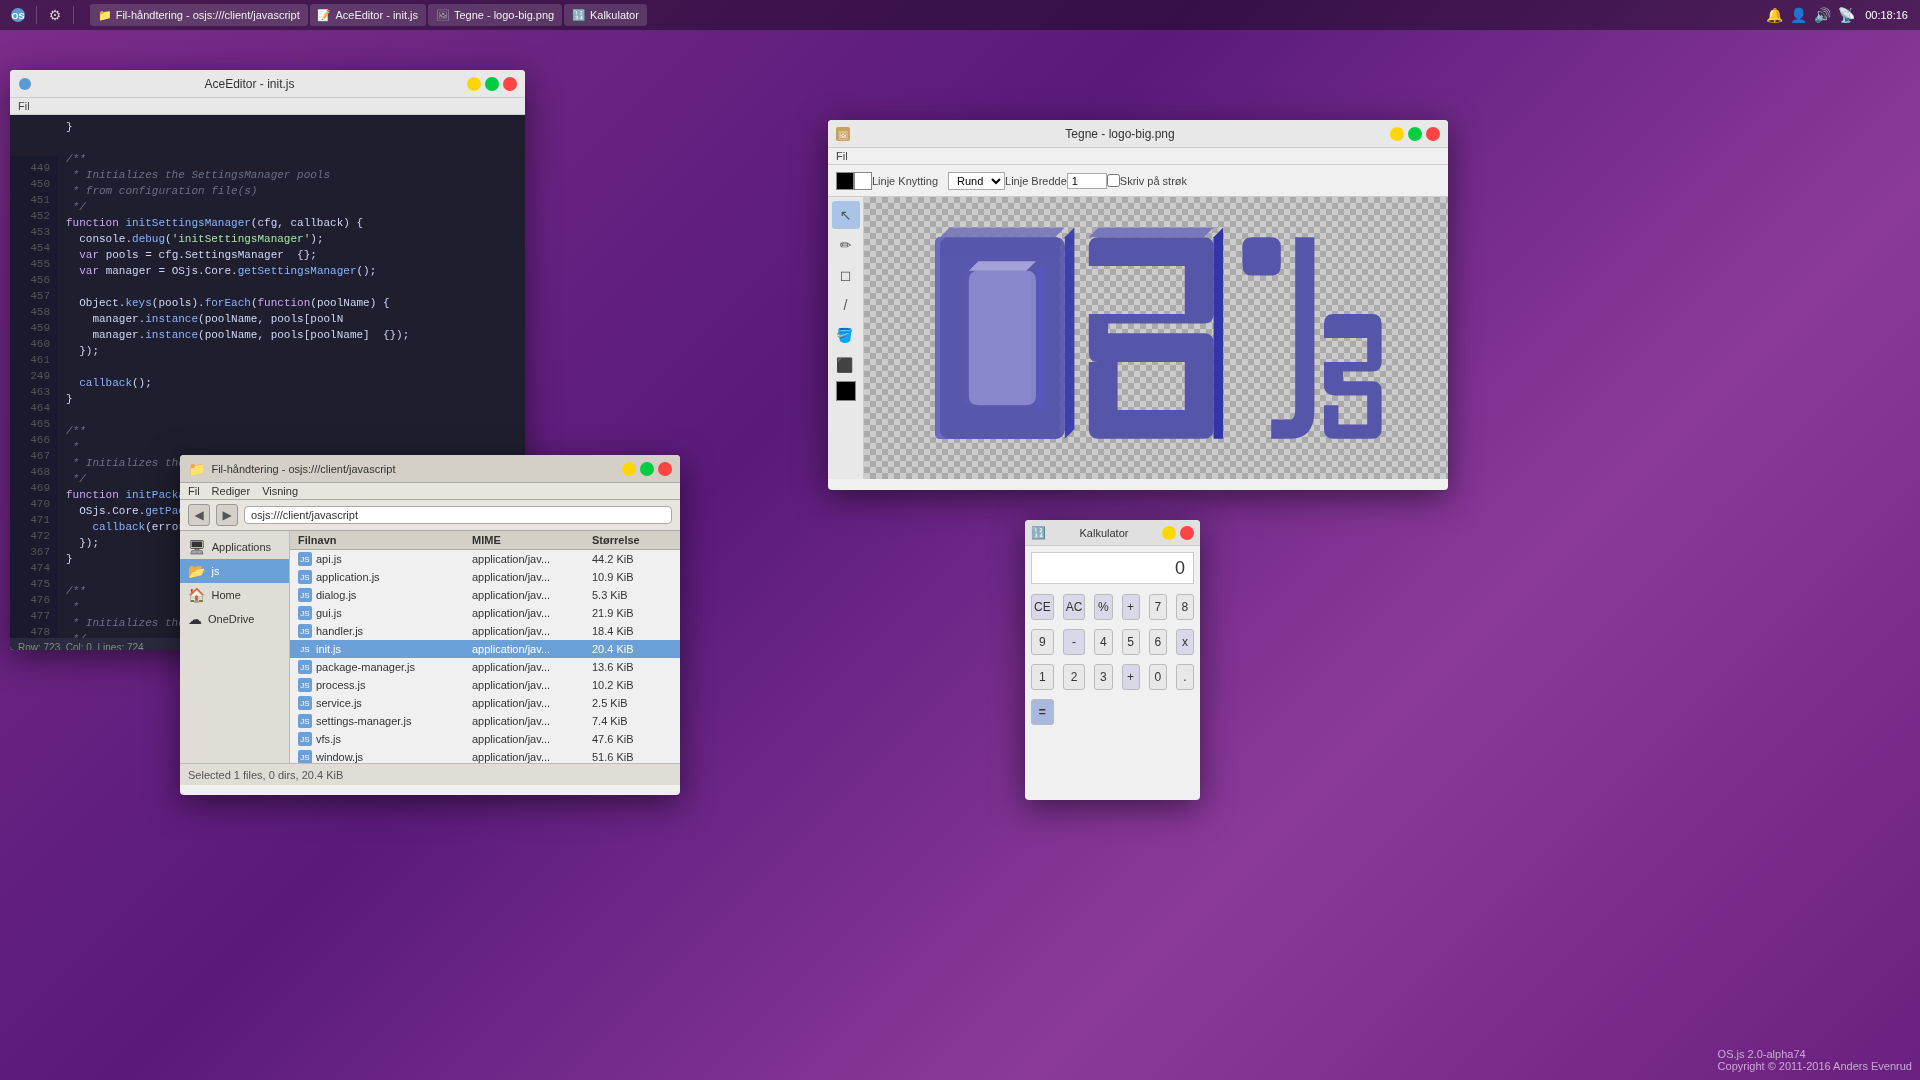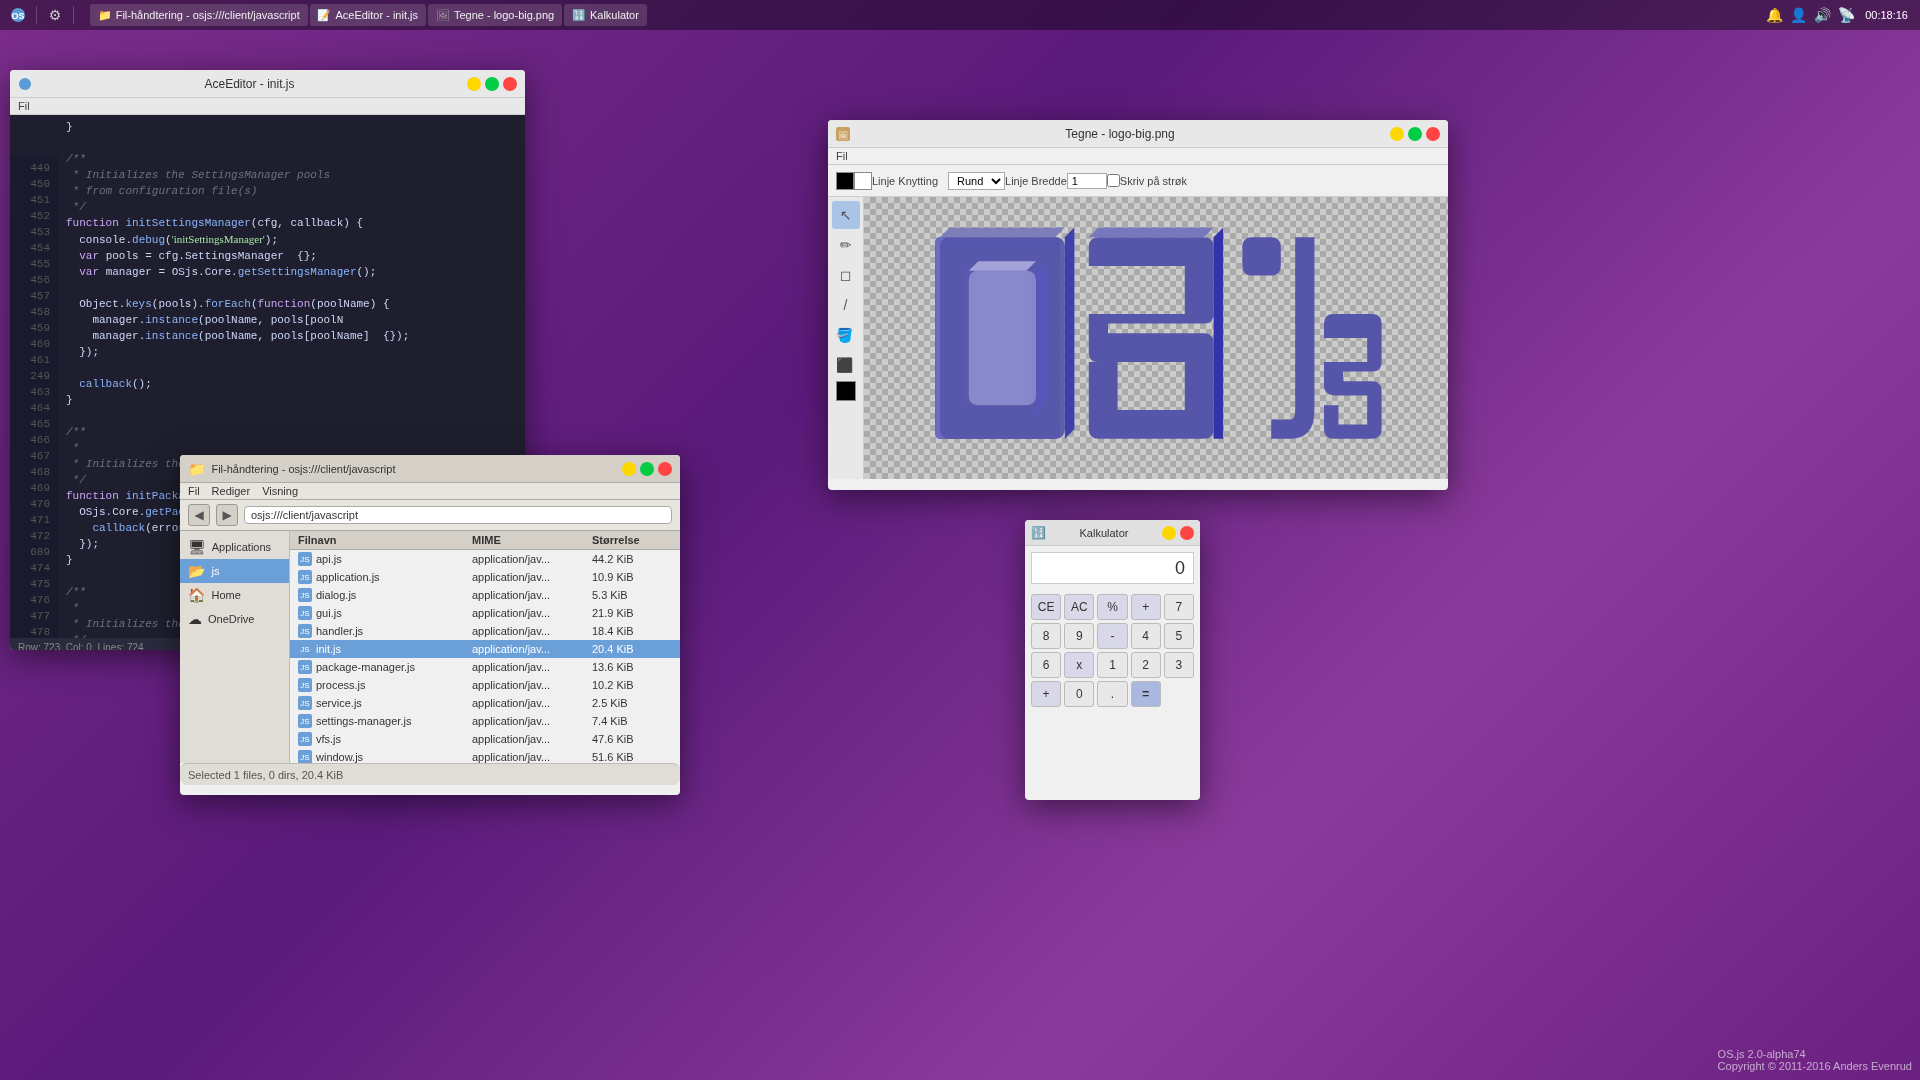--- a/index.html
+++ b/index.html
@@ -170,21 +170,21 @@
       background: #2a2a3e;
       color: #888;
       font-size: 10px;
       padding: 2px 8px;
       height: 18px;
       display: flex;
       align-items: center;
     }
     .kw { color: #cba6f7; text-align: center; }
     .fn { color: #89b4fa; }
-    .str { color: #a6e3a1; font-family: Liberation Serif, serif; }
+    .str { color: #a6e3a1; }
     .cm { color: #6c7086; font-style: italic; }
     .var-name { color: #cdd6f4; }
 
     
     .fm-window {
       top: 455px;
       left: 180px;
       width: 500px;
       height: 340px;
       z-index: 50;
@@ -320,21 +320,20 @@
     }
     .fm-statusbar {
       background: #e0ddd6;
       border-top: 1px solid #bbb;
       padding: 3px 8px;
       font-size: 11px;
       color: #555;
       height: 22px;
       display: flex;
       align-items: center;
-      border-radius: 7px;
     }
 
     
     .draw-window {
       top: 120px;
       left: 828px;
       width: 620px;
       height: 370px;
     }
     .draw-titlebar {
@@ -466,22 +465,22 @@
       border: 1px solid #ccc;
       color: #333;
       height: 32px;
       display: flex;
       align-items: center;
       justify-content: flex-end;
     }
     .calc-buttons {
       padding: 4px 6px;
       display: grid;
-      grid-template-columns: repeat(5, 1fr);
-      gap: 3px;
+      grid-template-columns: repeat(6, 1fr);
+      gap: 9px;
     }
     .calc-btn {
       padding: 5px 2px;
       background: #e8e8e8;
       border: 1px solid #bbb;
       border-radius: 3px;
       cursor: pointer;
       font-size: 12px;
       text-align: center;
       color: #333;
@@ -577,21 +576,21 @@
         <div>463</div>
       <div>464</div>
         <div>465</div>
         <div>466</div>
         <div>467</div>
         <div>468</div>
       <div>469</div>
         <div>470</div>
         <div>471</div>
         <div>472</div>
-        <div>689</div>
+        <div>367</div>
       <div>474</div>
         <div>475</div>
         <div>476</div>
         <div>477</div>
         <div>478</div>
       <div>479</div>
         <div>480</div>
         <div>481</div>
 
     </div>

